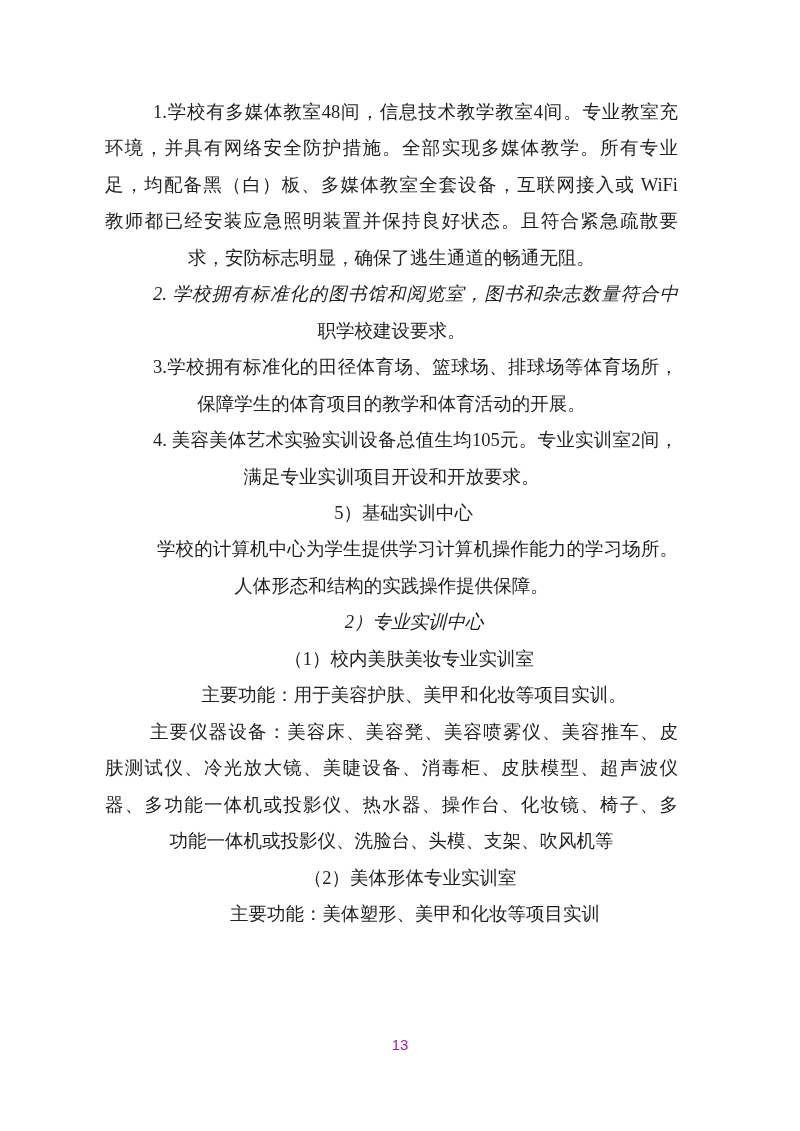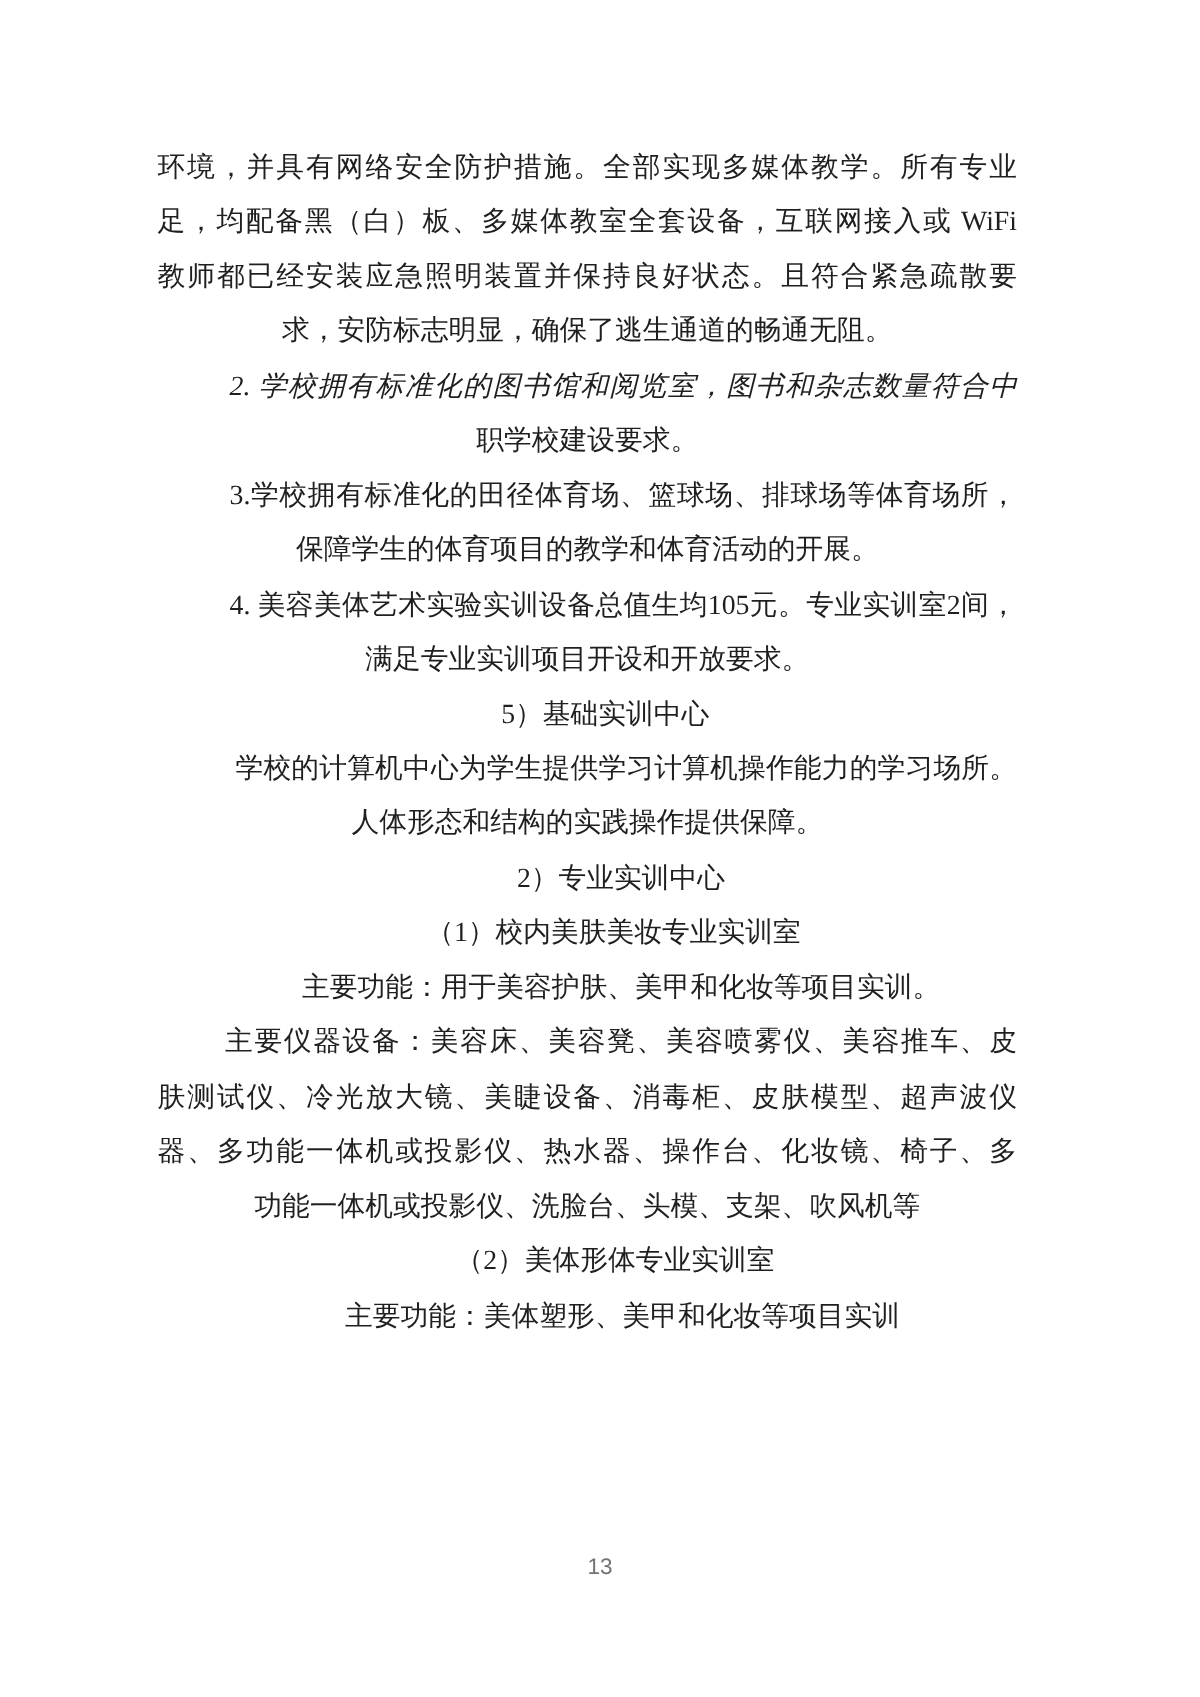--- a/index.html
+++ b/index.html
@@ -40,29 +40,30 @@
   }
   .footer {
     position: absolute;
     left: 0;
     top: 1036px;
     width: 800px;
     text-align: center;
     font-family: "Liberation Sans", "DejaVu Sans", sans-serif;
     font-size: 15px;
     line-height: 18px;
-    color: #737373;
+    color: #a21caf;
   }
 </style>
 </head>
 <body>
 
 <div class="page">
   <div class="doc-body">
       <div class="paragraph">
+        <div class="line j" style="padding-left: 48px;">1.学校有多媒体教室48间，信息技术教学教室4间。专业教室充</div>
         <div class="line j">环境，并具有网络安全防护措施。全部实现多媒体教学。所有专业</div>
         <div class="line j">足，均配备黑（白）板、多媒体教室全套设备，互联网接入或 WiFi</div>
         <div class="line j">教师都已经安装应急照明装置并保持良好状态。且符合紧急疏散要</div>
         <div class="line">求，安防标志明显，确保了逃生通道的畅通无阻。</div>
       </div>
       <div class="paragraph">
         <div class="line j" style="padding-left: 48px; font-style: italic;">2. 学校拥有标准化的图书馆和阅览室，图书和杂志数量符合中</div>
         <div class="line">职学校建设要求。</div>
       </div>
       <div class="paragraph">
@@ -74,21 +75,21 @@
         <div class="line">满足专业实训项目开设和开放要求。</div>
       </div>
       <div class="paragraph">
         <div class="line" style="padding-left: 24px;">5）基础实训中心</div>
       </div>
       <div class="paragraph">
         <div class="line j" style="padding-left: 52px;">学校的计算机中心为学生提供学习计算机操作能力的学习场所。</div>
         <div class="line">人体形态和结构的实践操作提供保障。</div>
       </div>
       <div class="paragraph">
-        <div class="line" style="padding-left: 45px;">2）专业实训中心</div>
+        <div class="line" style="padding-left: 45px; font-style: italic;">2）专业实训中心</div>
       </div>
       <div class="paragraph">
         <div class="line" style="padding-left: 35px;">（1）校内美肤美妆专业实训室</div>
       </div>
       <div class="paragraph">
         <div class="line" style="padding-left: 45px;">主要功能：用于美容护肤、美甲和化妆等项目实训。</div>
       </div>
       <div class="paragraph">
         <div class="line j" style="padding-left: 45px;">主要仪器设备：美容床、美容凳、美容喷雾仪、美容推车、皮</div>
         <div class="line j">肤测试仪、冷光放大镜、美睫设备、消毒柜、皮肤模型、超声波仪</div>

